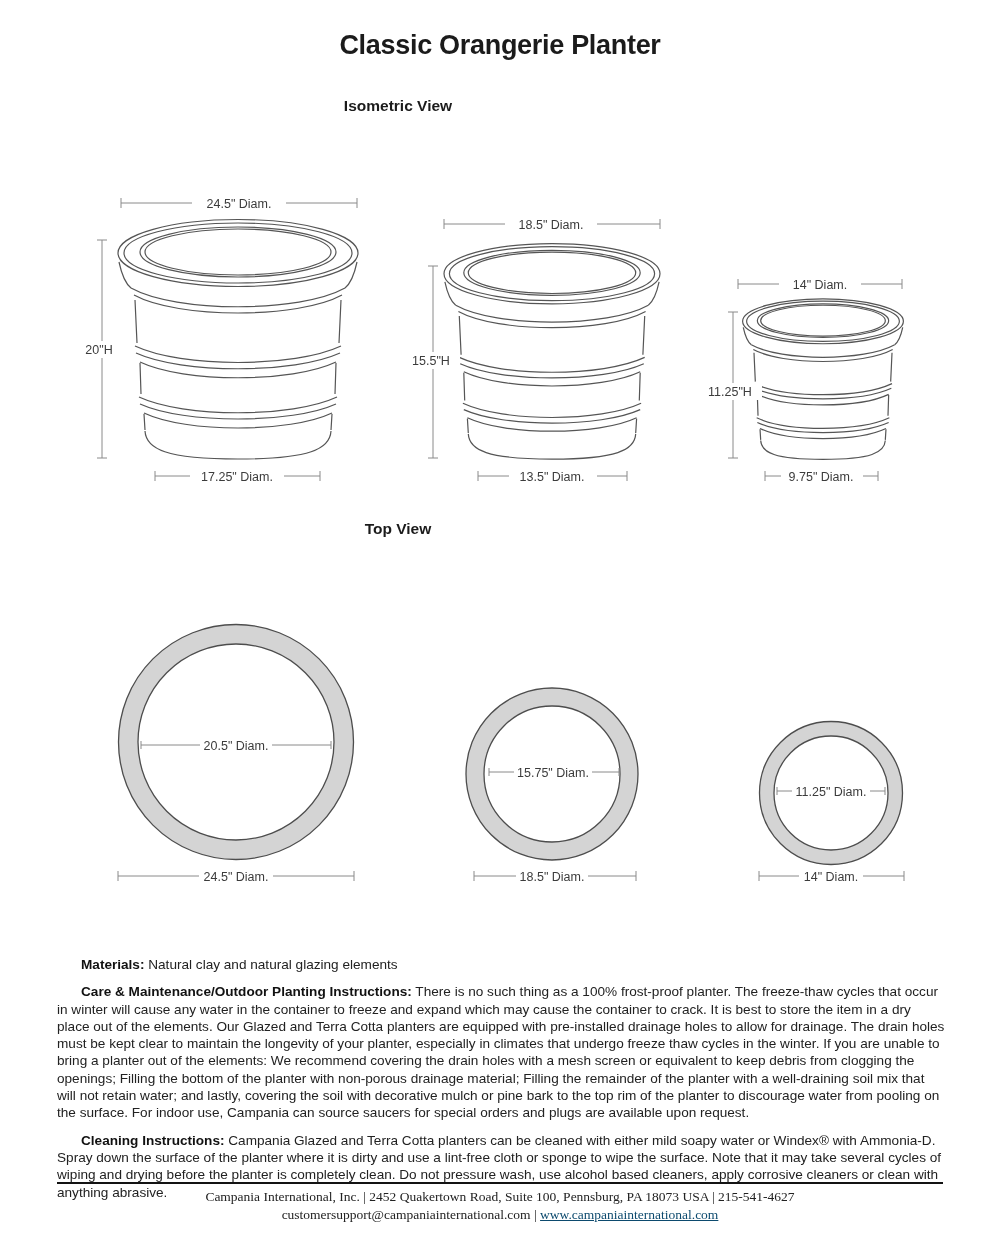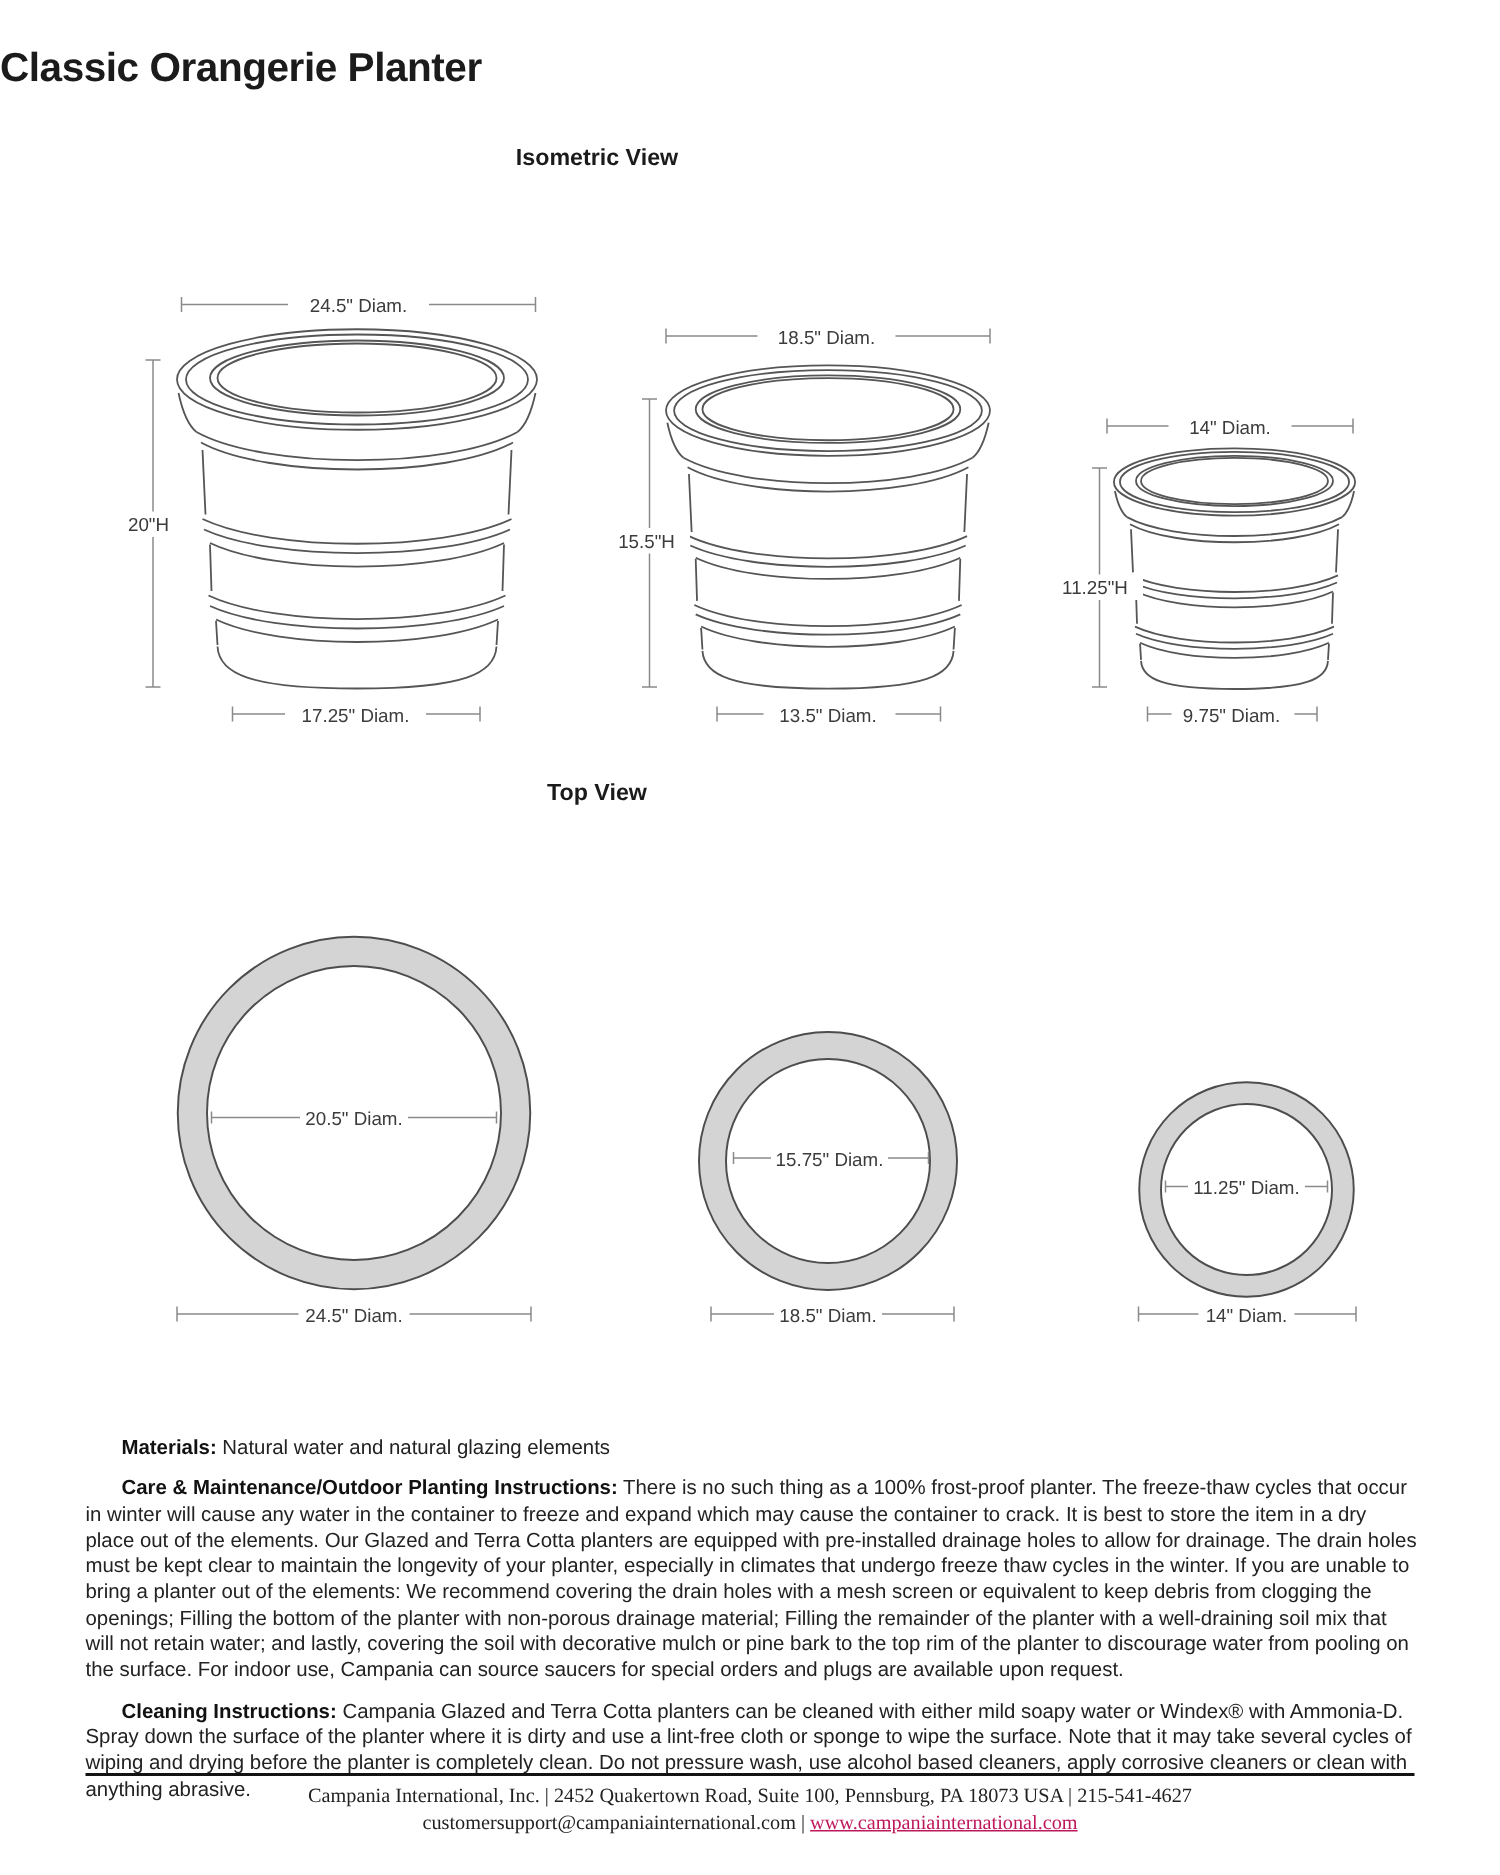--- a/index.html
+++ b/index.html
@@ -1,21 +1,21 @@
 <!DOCTYPE html>
 <html><head>
 <meta charset="utf-8">
 <style>
   html,body{margin:0;padding:0;}
   body{
     width:1000px;height:1250px;position:relative;background:#ffffff;
     font-family:"Liberation Sans", sans-serif;color:#1f1f1f;overflow:hidden;
   }
   .page-title{
-    position:absolute;top:30px;left:0;width:1000px;
+    position:absolute;top:30px;left:0;width:1000px;text-align:center;
     font-size:27px;font-weight:bold;letter-spacing:-0.3px;color:#1b1b1b;
   }
   .section-heading{
     position:absolute;left:0;width:796px;text-align:center;
     font-size:15.5px;font-weight:bold;color:#1b1b1b;
   }
   #iso-heading{top:97px;}
   #top-heading{top:520px;}
   svg.drawing{position:absolute;top:0;left:0;pointer-events:none;}
   svg text{
@@ -29,21 +29,21 @@
   .textblock p{margin:0 0 10px 0;}
   .lead{font-weight:bold;color:#111111;padding-left:24px;}
   .footer-rule{
     position:absolute;left:57px;width:886px;top:1182px;height:0;
     border-top:2.5px solid #131313;
   }
   .footer{
     position:absolute;top:1188px;left:0;width:1000px;text-align:center;
     font-size:13.5px;line-height:17.5px;color:#222222;font-family:Liberation Serif, serif;
   }
-  .footer a{color:#be185d;text-decoration:underline;}
+  .footer a{color:#0c4a6e;text-decoration:underline;}
 </style>
 </head>
 <body>
 
 <div class="page-title">Classic Orangerie Planter</div>
 <div class="section-heading" id="iso-heading">Isometric View</div>
 <div class="section-heading" id="top-heading">Top View</div>
 
 <svg class="drawing" width="1000" height="950" viewBox="0 0 1000 950">
   <defs>
@@ -140,21 +140,21 @@
     <text x="552" y="881">18.5" Diam.</text>
 
     <rect x="792" y="783" width="78" height="16" fill="#ffffff"></rect>
     <text x="831" y="796">11.25" Diam.</text>
     <rect x="799" y="868" width="64" height="16" fill="#ffffff"></rect>
     <text x="831" y="881">14" Diam.</text>
   </g>
 </svg>
 
 <div class="textblock">
-  <p><span class="lead">Materials:</span><span> Natural water and natural glazing elements</span></p>
+  <p><span class="lead">Materials:</span><span> Natural clay and natural glazing elements</span></p>
   <p><span class="lead">Care &amp; Maintenance/Outdoor Planting Instructions:</span><span> There is no such thing as a 100% frost-proof planter. The freeze-thaw cycles that occur in winter will cause any water in the container to freeze and expand which may cause the container to crack. It is best to store the item in a dry place out of the elements. Our Glazed and Terra Cotta planters are equipped with pre-installed drainage holes to allow for drainage. The drain holes must be kept clear to maintain the longevity of your planter, especially in climates that undergo freeze thaw cycles in the winter. If you are unable to bring a planter out of the elements: We recommend covering the drain holes with a mesh screen or equivalent to keep debris from clogging the openings; Filling the bottom of the planter with non-porous drainage material; Filling the remainder of the planter with a well-draining soil mix that will not retain water; and lastly, covering the soil with decorative mulch or pine bark to the top rim of the planter to discourage water from pooling on the surface. For indoor use, Campania can source saucers for special orders and plugs are available upon request.</span></p>
   <p><span class="lead">Cleaning Instructions:</span><span> Campania Glazed and Terra Cotta planters can be cleaned with either mild soapy water or Windex® with Ammonia-D. Spray down the surface of the planter where it is dirty and use a lint-free cloth or sponge to wipe the surface. Note that it may take several cycles of wiping and drying before the planter is completely clean. Do not pressure wash, use alcohol based cleaners, apply corrosive cleaners or clean with anything abrasive.</span></p>
 </div>
 
 <div class="footer-rule"></div>
 <div class="footer">
   <div>Campania International, Inc. | 2452 Quakertown Road, Suite 100, Pennsburg, PA 18073 USA | 215-541-4627</div>
   <div><span>customersupport@campaniainternational.com</span><span> | </span><a href="#">www.campaniainternational.com</a></div>
 </div>
 

